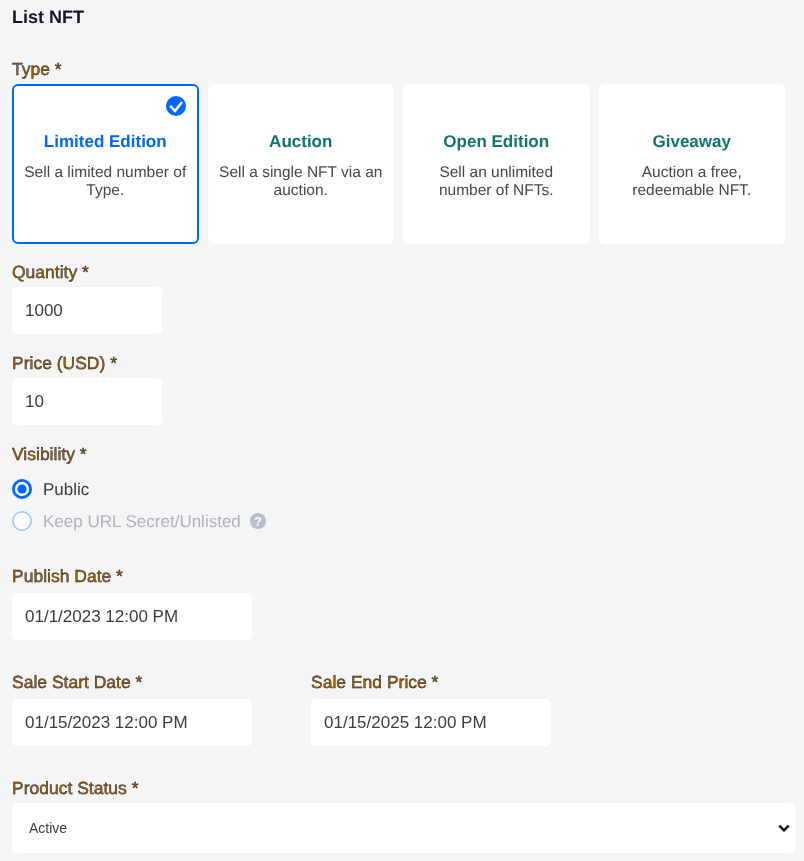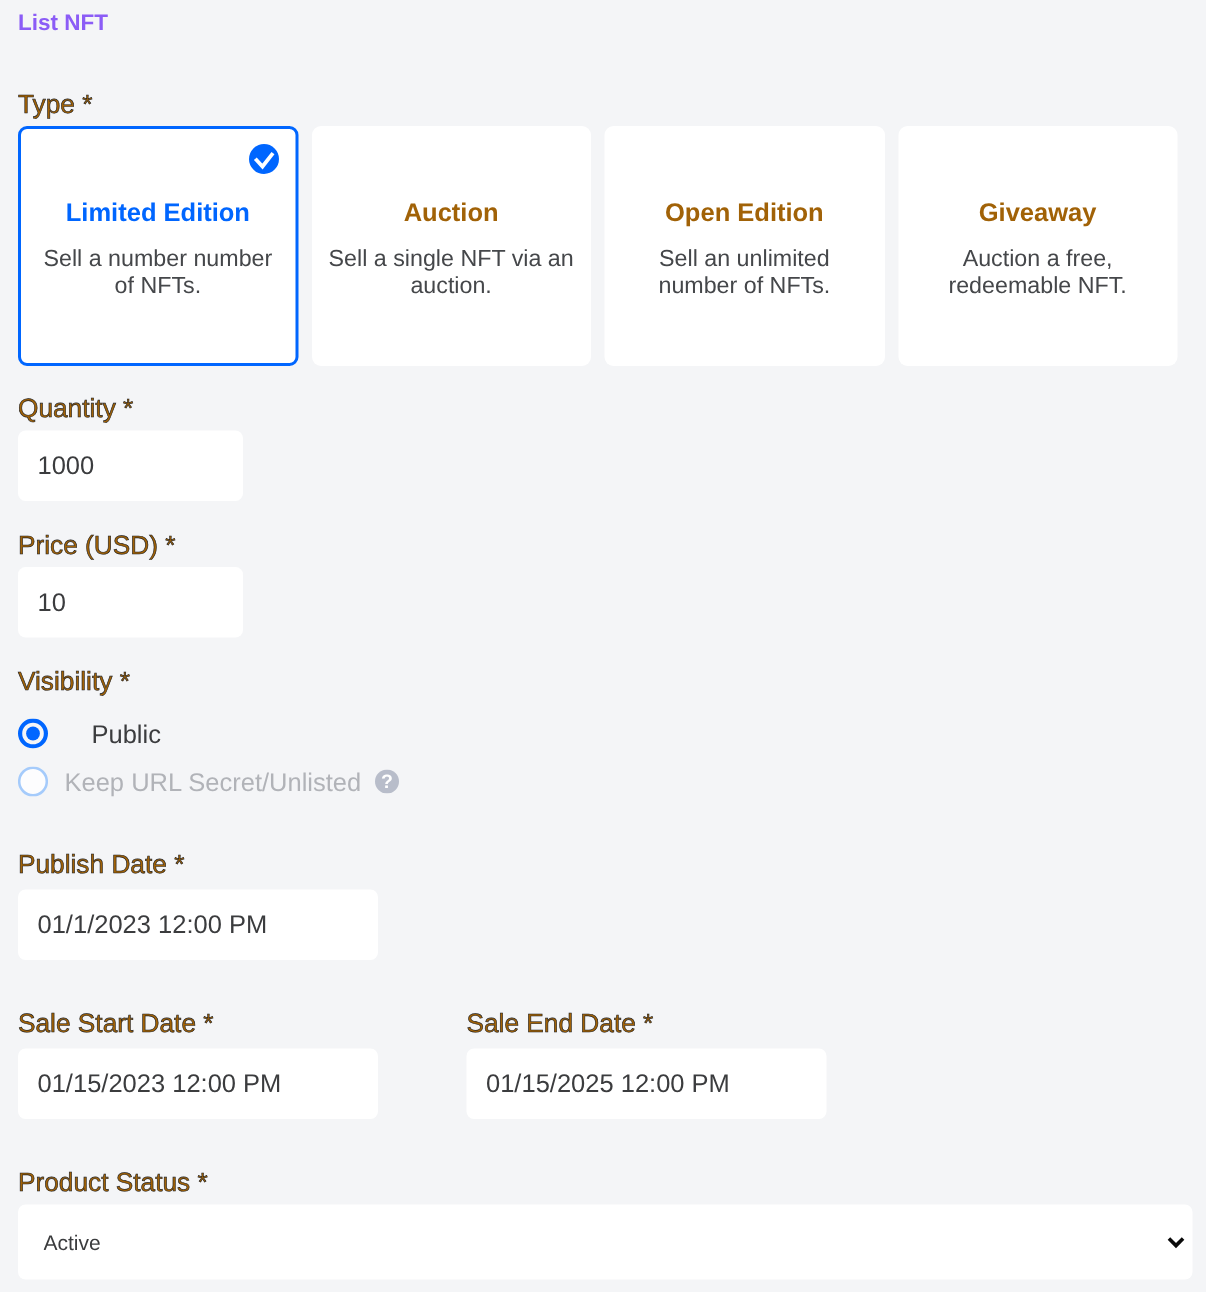--- a/index.html
+++ b/index.html
@@ -10,41 +10,41 @@
     background: #f4f5f7;
     font-family: "Liberation Sans", sans-serif;
     overflow: hidden;
     -webkit-font-smoothing: antialiased;
     text-rendering: geometricPrecision;
   }
   .page { position: relative; width: 804px; height: 861px; }
 
   .page-title {
     position: absolute; left: 12px; top: 7px;
-    font-size: 15px; font-weight: bold; color: #8b5cf6;
+    font-size: 18px; font-weight: bold; color: #0f172a;
   }
   .field-label {
     position: absolute; left: 12px;
     font-size: 17.5px; font-weight: 400; color: #a16207;
     -webkit-text-stroke: 0.4px #17191d;
   }
 
   
   .lbl-type { top: 59px; }
   .cards {
     position: absolute; left: 12px; top: 84px; width: 773px;
     display: grid; grid-template-columns: repeat(4, 1fr); gap: 9px;
   }
   .card {
     height: 160px; background: #fff; border-radius: 6px;
     position: relative; padding-top: 4px;
     display: flex; flex-direction: column; align-items: center; justify-content: center;
   }
   .card.selected { border: 2px solid #0066ff; }
-  .card-title { font-size: 17px; font-weight: 700; color: #a16207; line-height: 20px; }
+  .card-title { font-size: 17px; font-weight: 700; color: #0f766e; line-height: 20px; }
   .card.selected .card-title { color: #0066ff; text-align: right; }
   .card-desc {
     font-size: 15.5px; color: #45474a; text-align: center;
     margin-top: 12px; line-height: 18px; width: 164px;
   }
   .badge { position: absolute; right: 11px; top: 10px; width: 20px; height: 20px; display:block; }
 
   
   .inp {
     position: absolute; background: #fff; border: none; border-radius: 5px;
@@ -52,21 +52,21 @@
     padding: 0 13px; outline: none; height: 47px;
   }
   .lbl-qty { top: 262px; }
   .inp-qty { left: 12px; top: 287px; width: 150px; }
   .lbl-price { top: 353px; }
   .inp-price { left: 12px; top: 378px; width: 150px; }
 
   
   .lbl-vis { top: 444px; }
   .radio-row { position: absolute; left: 12px; display: flex; align-items: center; }
-  .r1 { top: 479px; gap: 18px; }
+  .r1 { top: 479px; }
   .r2 { top: 511px; }
   .radio { width: 20px; height: 20px; display: block; flex: none; }
   .radio-label { font-size: 17px; color: #3b3c3e; margin-left: 11px; position: relative; top: 1px; }
   .radio-row.disabled .radio-label { color: #b1b3b8; }
   .help { width: 16px; height: 16px; margin-left: 9px; display: block; flex: none; }
 
   
   .lbl-pub { top: 566px; }
   .inp-pub { left: 12px; top: 593px; width: 240px; }
   .lbl-ss { top: 672px; }
@@ -98,21 +98,21 @@
   <div class="page-title">List NFT</div>
 
   <div class="field-label lbl-type">Type *</div>
   <div class="cards" id="cards">
       <div class="card selected">
         <svg class="badge" viewBox="0 0 20 20">
           <circle cx="10" cy="10" r="10" fill="#0066ff"></circle>
           <path d="M4.2 9.8 L9.0 15.0 L16.0 6.1" stroke="#fff" stroke-width="2.5" fill="none" stroke-linecap="butt" stroke-linejoin="miter"></path>
         </svg>
         <div class="card-title">Limited Edition</div>
-        <div class="card-desc">Sell a number number of NFTs.</div>
+        <div class="card-desc">Sell a limited number of Type.</div>
       </div>
       <div class="card">
         <div class="card-title">Auction</div>
         <div class="card-desc">Sell a single NFT via an auction.</div>
       </div>
       <div class="card">
         <div class="card-title">Open Edition</div>
         <div class="card-desc">Sell an unlimited number of NFTs.</div>
       </div>
       <div class="card">
@@ -145,21 +145,21 @@
       <text x="8" y="12.6" font-size="13" font-family="Liberation Sans, sans-serif" font-weight="bold" fill="#fff" text-anchor="middle">?</text>
     </svg>
   </div>
 
   <div class="field-label lbl-pub">Publish Date *</div>
   <input class="inp inp-pub" value="01/1/2023 12:00 PM" style="">
 
   <div class="field-label lbl-ss">Sale Start Date *</div>
   <input class="inp inp-ss" value="01/15/2023 12:00 PM" style="">
 
-  <div class="field-label lbl-se">Sale End Date *</div>
+  <div class="field-label lbl-se">Sale End Price *</div>
   <input class="inp inp-se" value="01/15/2025 12:00 PM" style="">
 
   <div class="field-label lbl-ps">Product Status *</div>
   <div class="select-wrap">
     <select class="sel">
       <option>Active</option>
     </select>
     <svg class="sel-arrow" viewBox="0 0 12 12">
       <path d="M1.3 3.7 L6 8.4 L10.7 3.7" stroke="#0a0a0a" stroke-width="2.4" fill="none" stroke-linecap="butt" stroke-linejoin="miter"></path>
     </svg>

